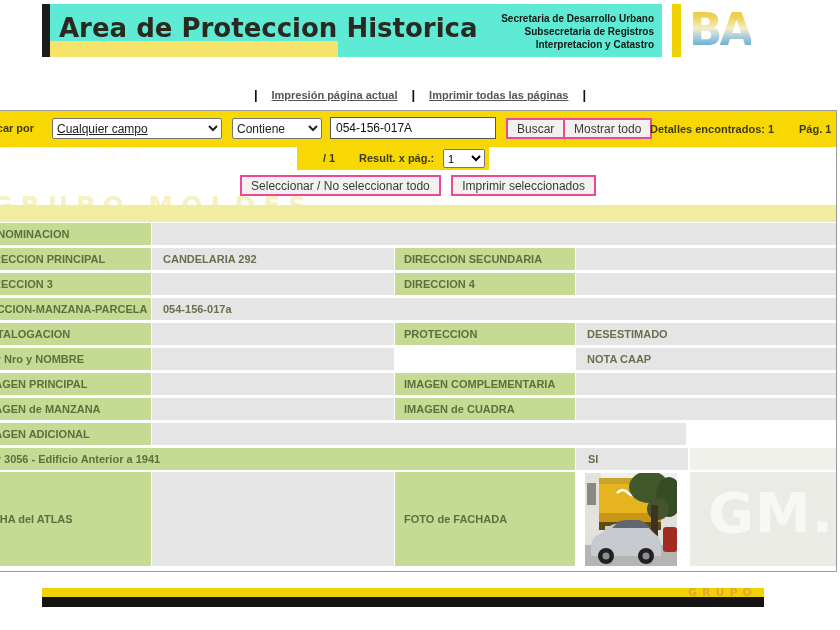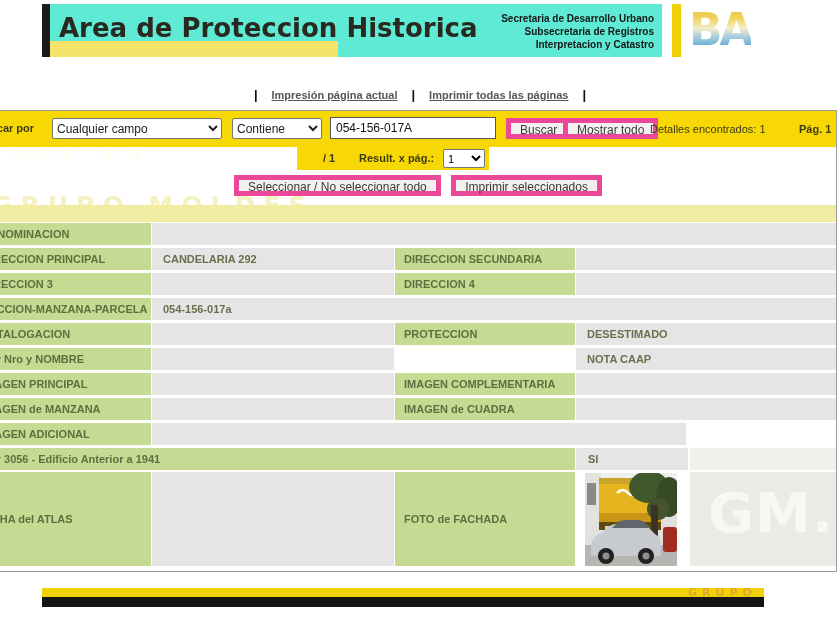--- a/index.html
+++ b/index.html
@@ -25,29 +25,29 @@
   .printrow .pipe { font-weight:bold; color:#0f0f0f; margin:0 14px; font-size:13px; }
   .printrow a { color:#565656; font-weight:bold; text-decoration:underline; cursor:pointer; }
 
   
   .content { position:absolute; left:0; top:110px; width:837px; height:462px; background:#ffffff;
              border:1px solid #9b9b9b; border-left:none; overflow:hidden; }
 
   .band { position:absolute; left:0; top:0; width:836px; height:36px; background:#f7d804; overflow:hidden; }
   .band-label { position:absolute; left:-24px; top:11px; font-size:11px; font-weight:bold; color:#3f3b10; white-space:nowrap; }
   .sel { position:absolute; height:21px; font-size:12px; background:#fff; border:1px solid #767676; border-radius:2px; color:#222; }
-  .sel-field { left:52px; top:7px; width:170px; }
+  .sel-field { left:52px; top:7px; width:170px;text-decoration:underline; }
   .sel-op { left:232px; top:7px; width:90px; }
   .query { position:absolute; left:330px; top:6px; width:166px; height:22px; border:1px solid #555;
            font-size:12px; padding:0 5px; color:#111; }
   .btn { position:absolute; height:21px; font-size:12px; color:#3a3a3a; background:#f2f1ef;
-         border:5px solid #ec4899; padding:0 9px; cursor:pointer; }
+         border:2px solid #ec4899; padding:0 9px; cursor:pointer; }
   .btn-buscar { left:506px; top:7px; }
   .btn-mostrar { left:563px; top:7px; }
-  .found { position:absolute; left:650px; top:12px; font-size:11px; font-weight:normal; color:#3f3b10; }
+  .found { position:absolute; left:650px; top:12px; font-size:11px; font-weight:bold; color:#3f3b10; }
   .pagenum { position:absolute; left:799px; top:12px; font-size:11px; font-weight:bold; color:#3f3b10; }
 
   .patch { position:absolute; left:297px; top:36px; width:192px; height:23px; background:#f7d804;
            font-size:11px; font-weight:bold; color:#3f3b10; }
   .patch .of { position:absolute; left:26px; top:5px; }
   .patch .rpl { position:absolute; left:62px; top:5px; }
   .patch select { position:absolute; left:146px; top:2px; width:42px; height:19px; font-size:11px;
                   background:#fff; border:1px solid #767676; border-radius:2px; }
 
   .actionsrow { position:absolute; left:0; top:64px; width:836px; text-align:center; }

